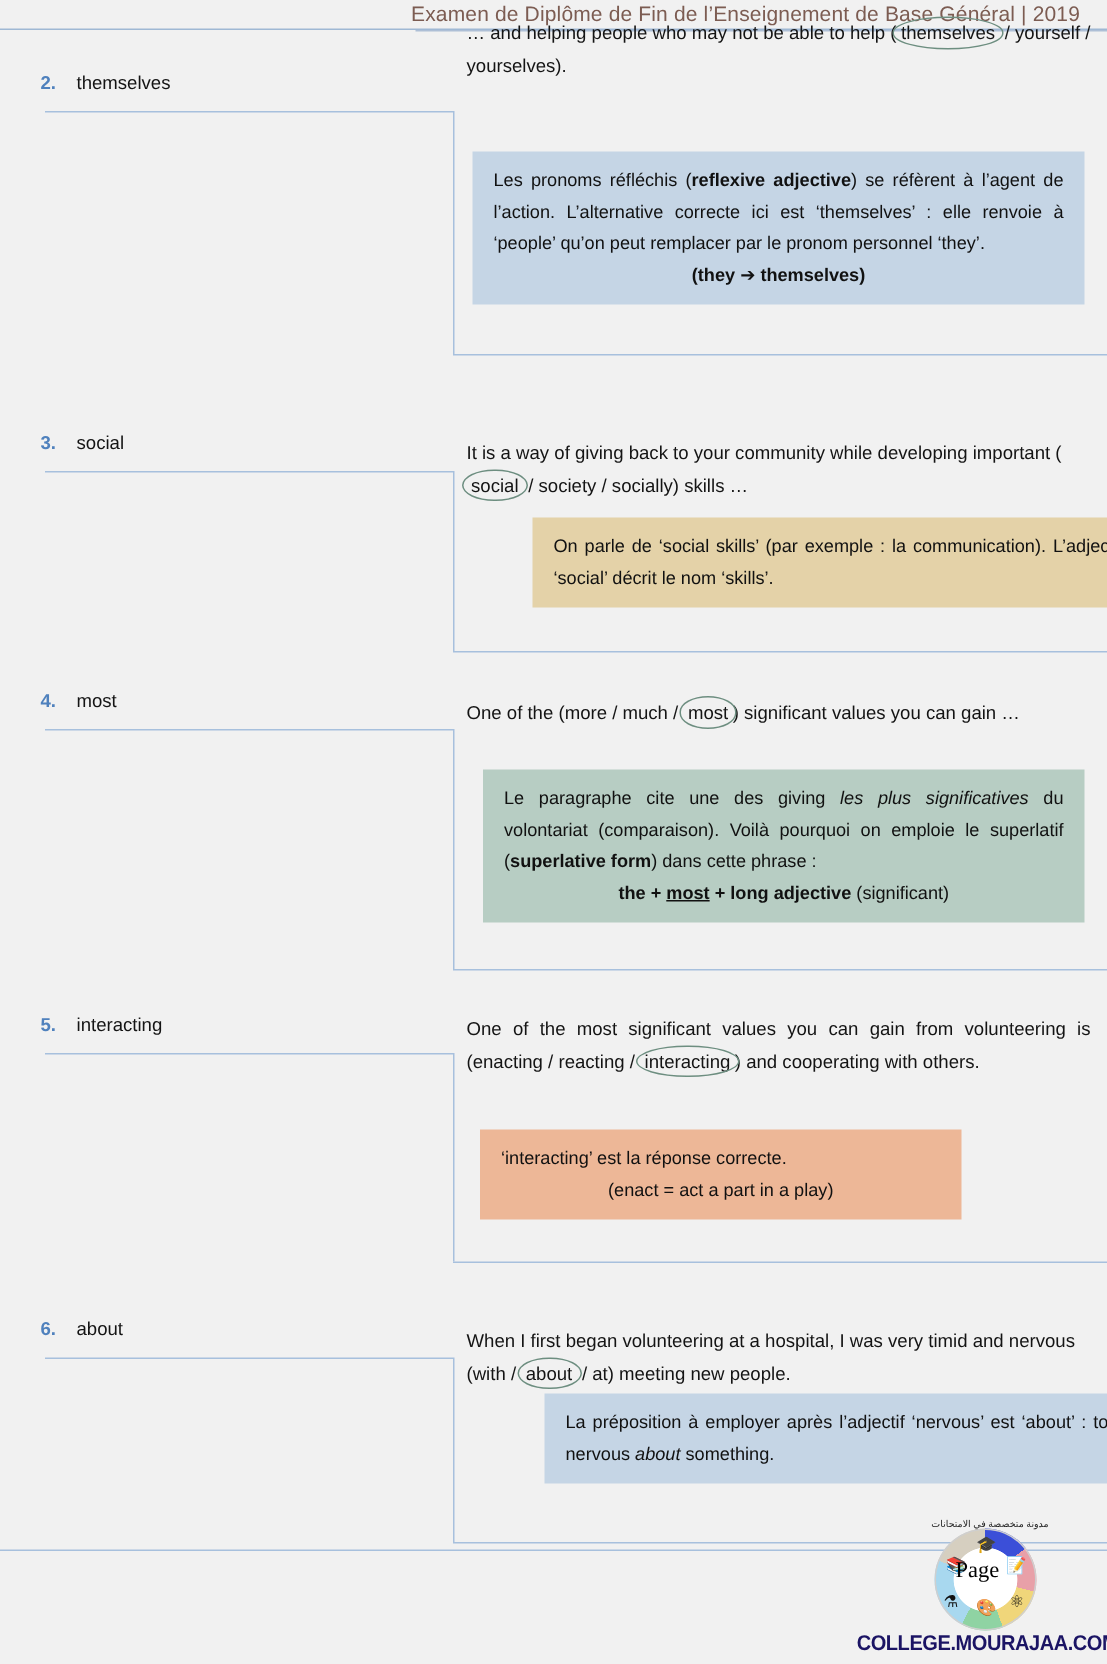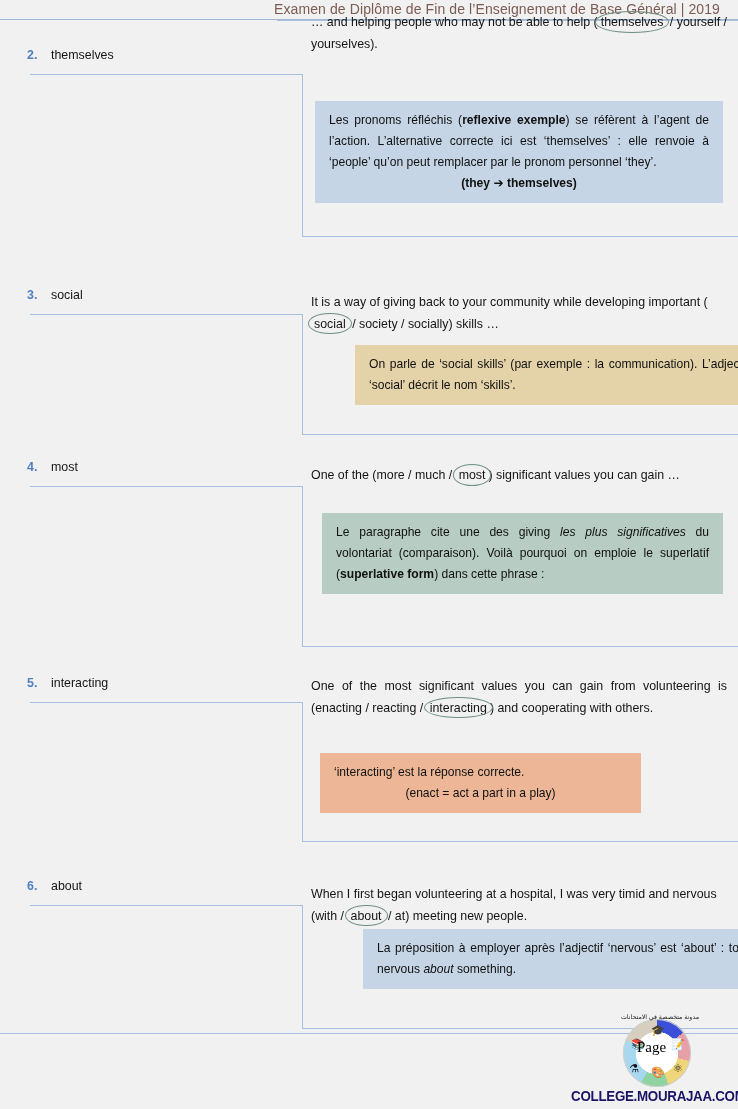--- a/index.html
+++ b/index.html
@@ -145,21 +145,21 @@
     <div class="brk-top" style="top:26px;width:272px;"></div>
     <div class="brk-v" style="left:302px;top:26px;height:162px;"></div>
     <div class="brk-bot" style="left:302px;top:188px;width:436px;"></div>
   </div>
 
   <div class="sent" style="top:12px;">
     <span>… and helping people who may not be able to help (</span><span class="circled">themselves</span><span> / yourself / yourselves).</span>
   </div>
 
   <div class="expl" id="expl2" style="left:315px;top:101px;width:408px;background:#c5d5e5;">
-    <span>Les pronoms réfléchis (</span><span class="b">reflexive exemple</span><span>) se réfèrent à l’agent de l’action. L’alternative correcte ici est ‘themselves’ : elle renvoie à ‘people’ qu’on peut remplacer par le pronom personnel ‘they’.</span>
+    <span>Les pronoms réfléchis (</span><span class="b">reflexive adjective</span><span>) se réfèrent à l’agent de l’action. L’alternative correcte ici est ‘themselves’ : elle renvoie à ‘people’ qu’on peut remplacer par le pronom personnel ‘they’.</span>
     <span class="ctr"><span class="b">(they </span><span class="b">➔</span><span class="b"> themselves)</span></span>
   </div>
 
   <div class="item" style="top:288px;">
     <div class="num">3.</div>
     <div class="answer">social</div>
     <div class="brk-top" style="top:26px;width:272px;"></div>
     <div class="brk-v" style="left:302px;top:26px;height:120px;"></div>
     <div class="brk-bot" style="left:302px;top:146px;width:436px;"></div>
   </div>
@@ -179,20 +179,21 @@
     <div class="brk-v" style="left:302px;top:26px;height:160px;"></div>
     <div class="brk-bot" style="left:302px;top:186px;width:436px;"></div>
   </div>
 
   <div class="sent nojust" style="top:465px;">
     <span>One of the (more / much / </span><span class="circled">most</span><span>) significant values you can gain …</span>
   </div>
 
   <div class="expl" style="left:322px;top:513px;width:401px;background:#b7cdc3;">
     <span>Le paragraphe cite une des giving </span><span class="i">les plus significatives</span><span> du volontariat (comparaison). Voilà pourquoi on emploie le superlatif (</span><span class="b">superlative form</span><span>) dans cette phrase :</span>
+    <span class="ctr"><span class="b">the + </span><span class="b u">most</span><span class="b"> + long adjective</span><span> (significant)</span></span>
   </div>
 
   <div class="item" style="top:676px;">
     <div class="num">5.</div>
     <div class="answer">interacting</div>
     <div class="brk-top" style="top:26px;width:272px;"></div>
     <div class="brk-v" style="left:302px;top:26px;height:139px;"></div>
     <div class="brk-bot" style="left:302px;top:165px;width:436px;"></div>
   </div>
 

